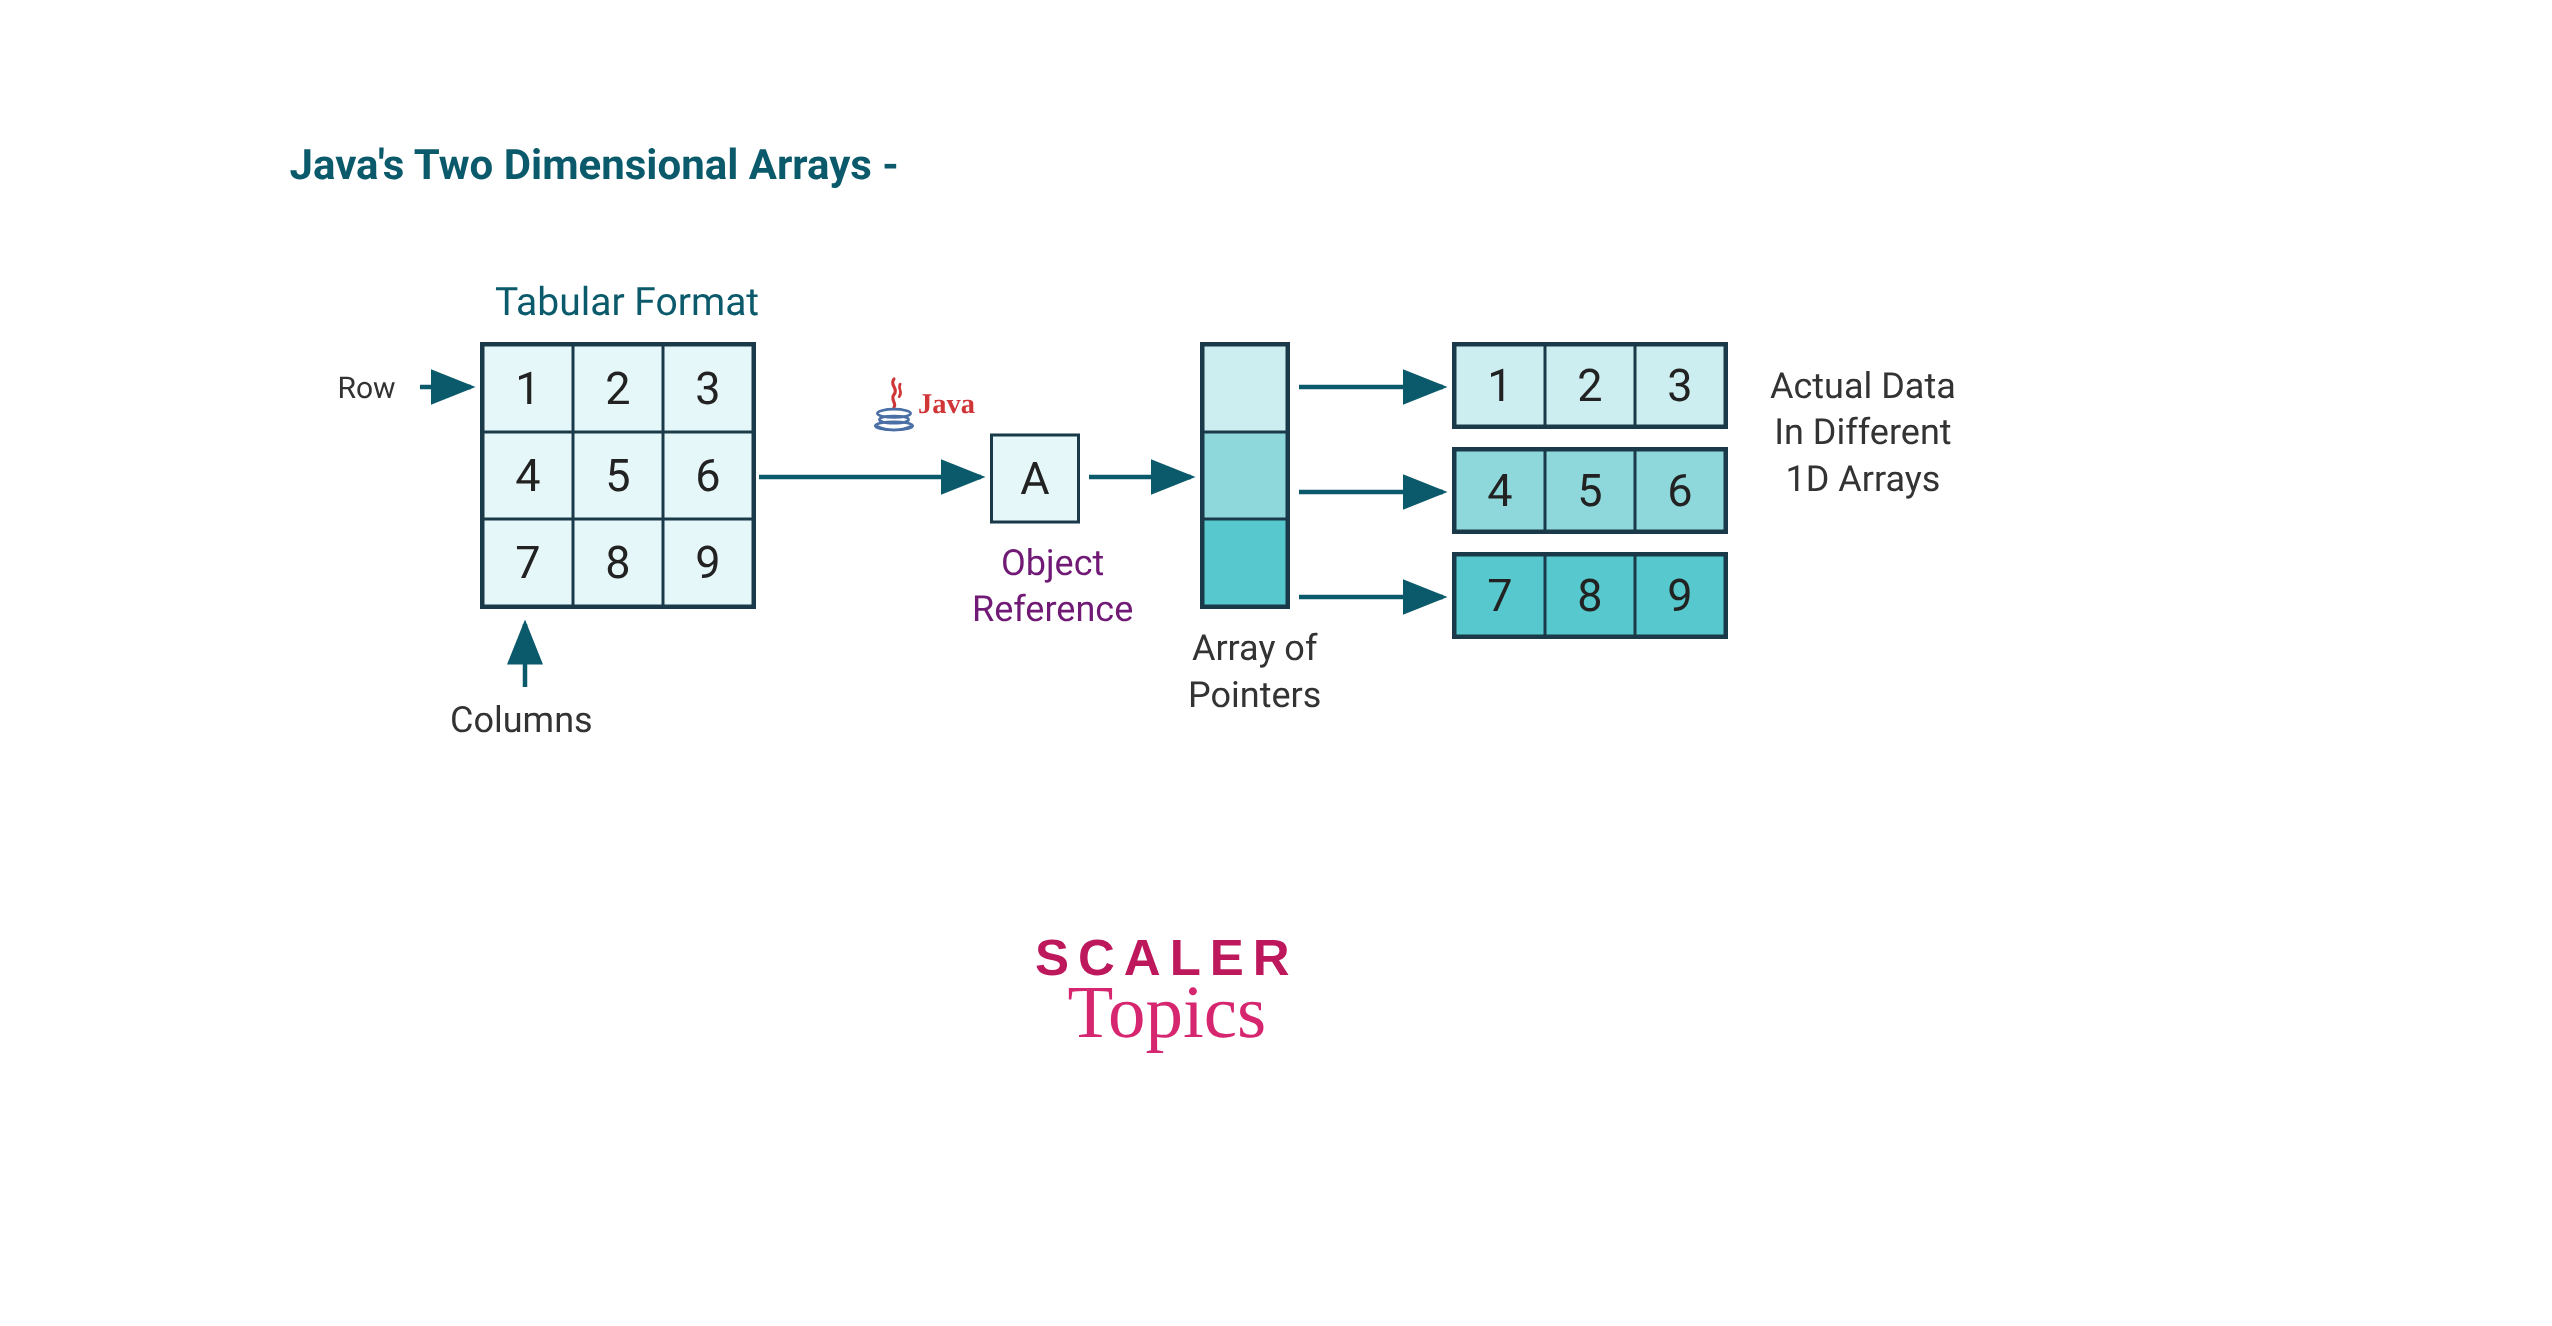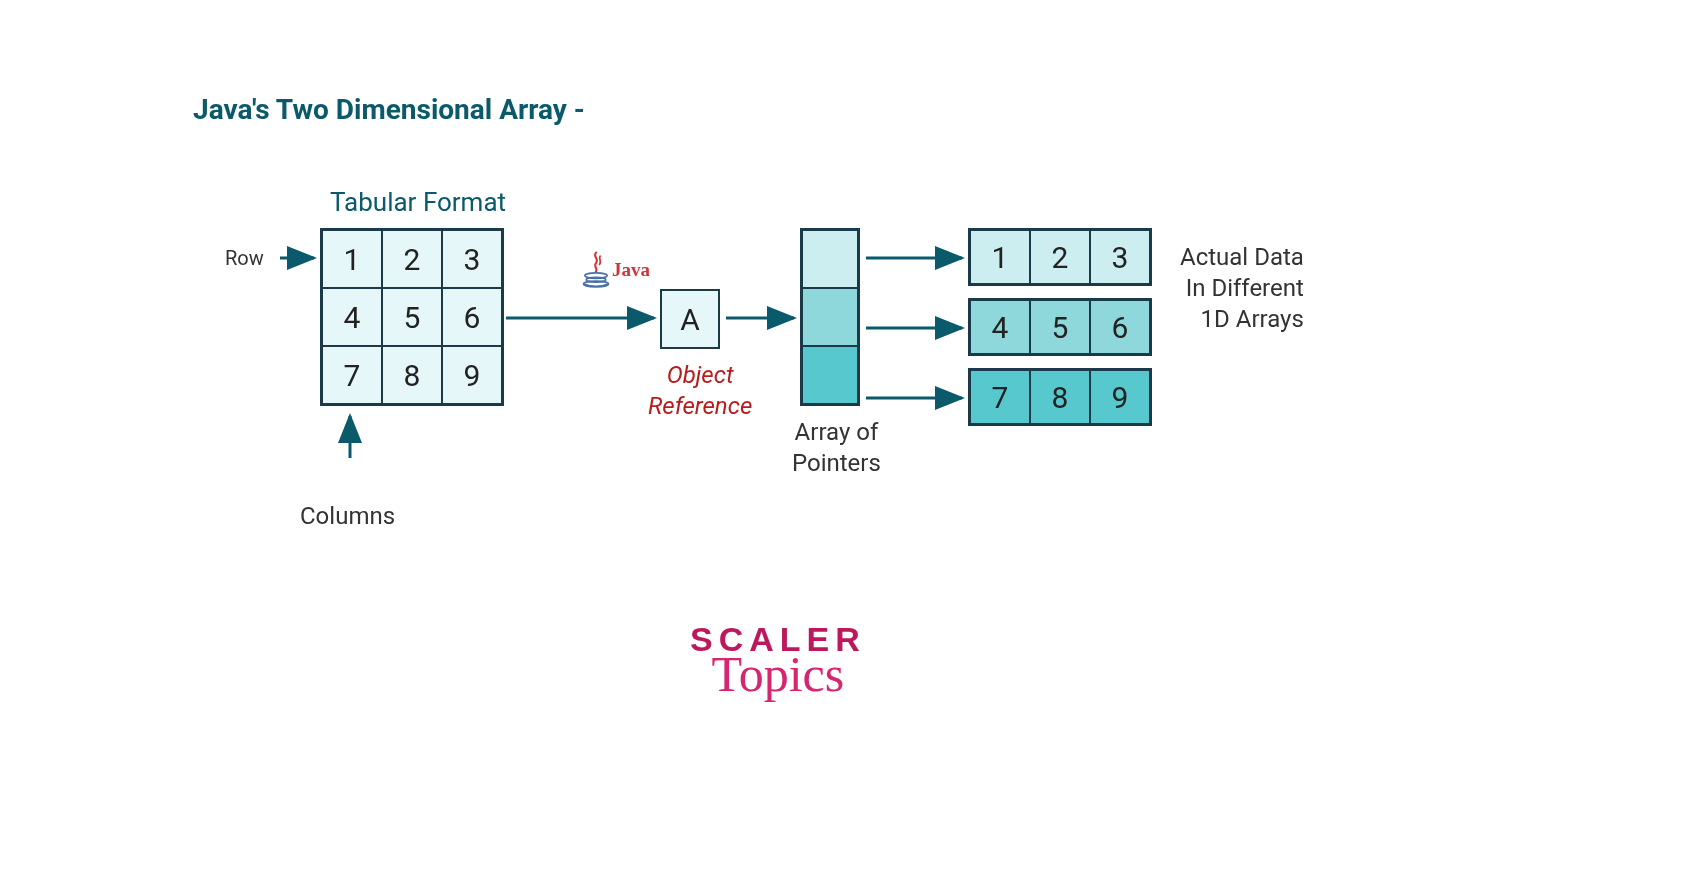--- a/index.html
+++ b/index.html
@@ -26,24 +26,24 @@
     line-height: 1.3;
   }
   .tabular-label {
     top: 186px;
     left: 330px;
     color: #0b5a6b;
     font-size: 26px;
     text-align: center;
   }
   .row-label { top: 245px; left: 225px; font-size: 20px; color: #333; }
-  .columns-label { top: 465px; left: 300px; font-size: 24px; color: #333; margin-top: 36px; }
-  .objref-label { top: 360px; left: 648px; font-size: 24px; color: #b91c1c; white-space: pre-line; font-style: italic; }
+  .columns-label { top: 465px; left: 300px; font-size: 24px; color: #333; }
+  .objref-label { top: 360px; left: 648px; font-size: 24px; color: #701a75; white-space: pre-line; }
   .pointers-label { top: 417px; left: 792px; font-size: 24px; color: #333; white-space: pre-line; }
-  .actual-label { top: 242px; left: 1180px; font-size: 24px; color: #333; white-space: pre-line; text-align: right; }
+  .actual-label { top: 242px; left: 1180px; font-size: 24px; color: #333; white-space: pre-line; text-align: center; }
 
   
   .table3 {
     position: absolute;
     top: 228px;
     left: 320px;
     border: 2px solid #1a3a4a;
     display: grid;
     grid-template-columns: repeat(3, 60px);
     grid-template-rows: repeat(3, 58px);
@@ -161,21 +161,21 @@
     font-size: 50px;
     font-weight: 400;
     color: #d6266f;
     font-family: "Brush Script MT", cursive;
     margin-top: -14px;
   }
 </style>
 </head>
 <body>
 
-<div class="title">Java's Two Dimensional Array -</div>
+<div class="title">Java's Two Dimensional Arrays -</div>
 
 <div class="label tabular-label">Tabular Format</div>
 <div class="label row-label">Row</div>
 <div class="label columns-label">Columns</div>
 <div class="label objref-label">Object
 Reference</div>
 <div class="label pointers-label">Array of
 Pointers</div>
 <div class="label actual-label">Actual Data
 In Different

